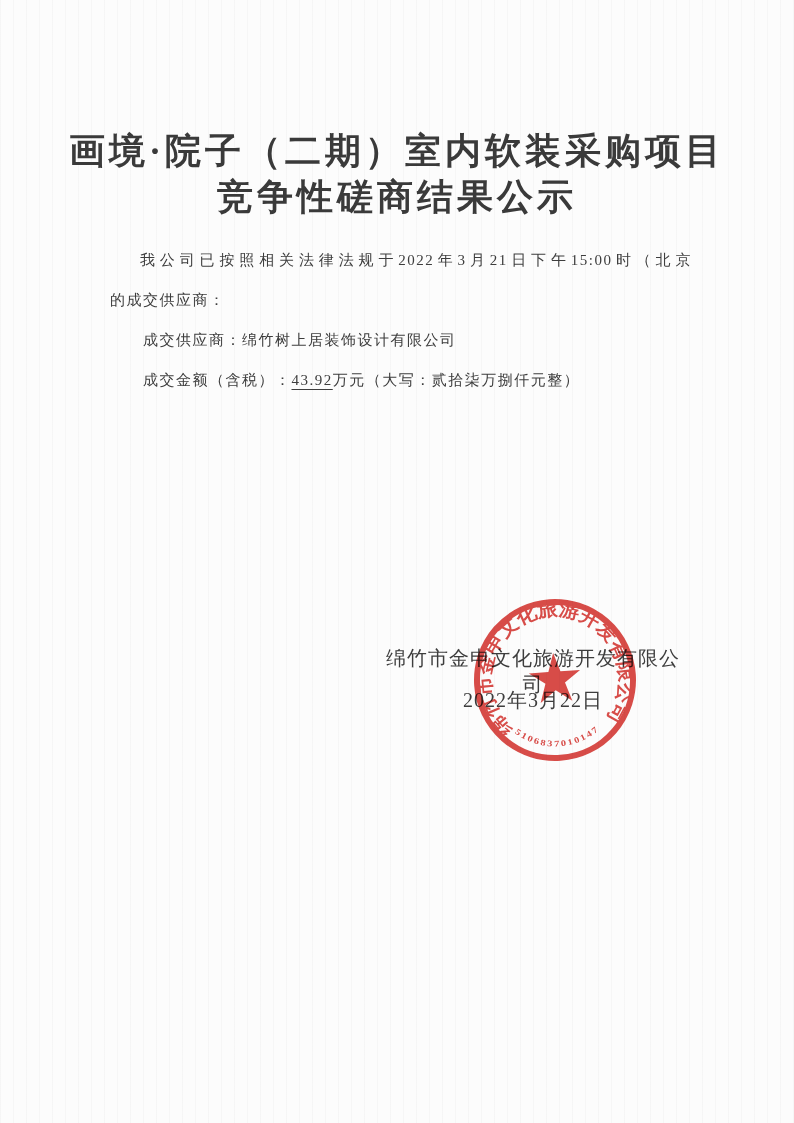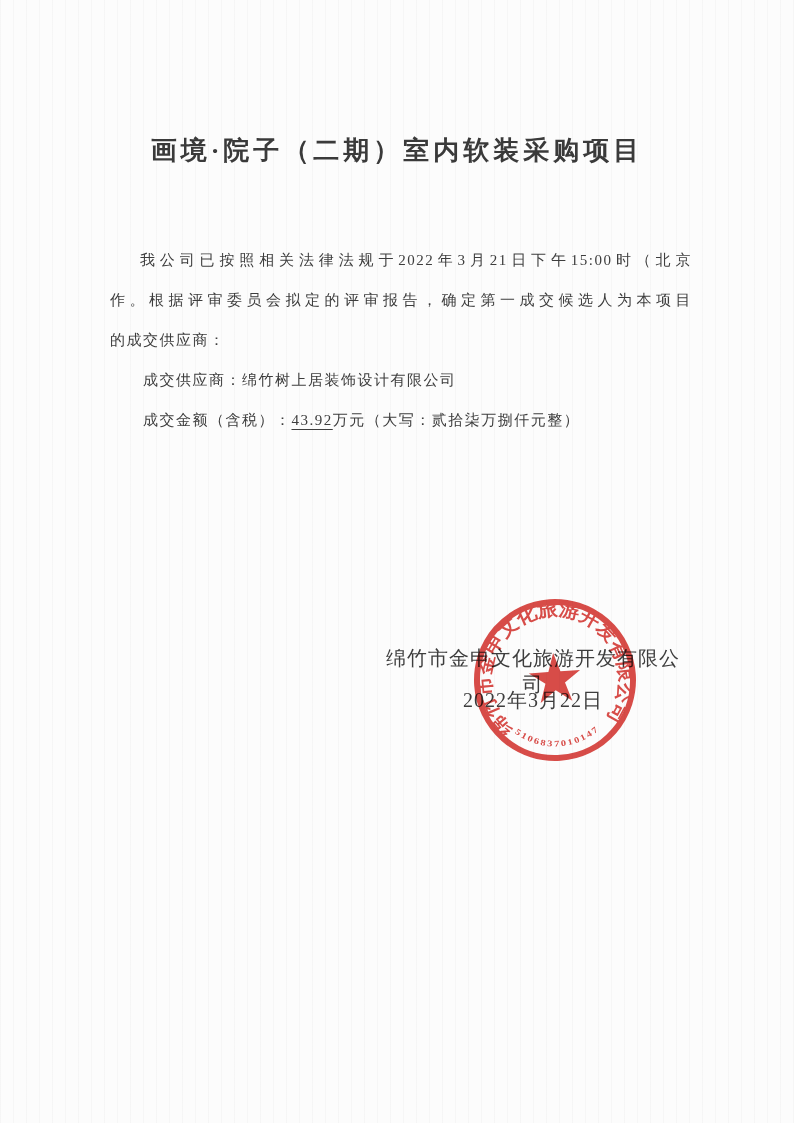--- a/index.html
+++ b/index.html
@@ -8,21 +8,21 @@
     width:794px;height:1123px;
     margin:0 auto;
     background-color:#fcfcfc;
     background-image:repeating-linear-gradient(90deg, rgba(130,130,130,0.05) 0 1px, transparent 1px 13px);
     font-family:"Liberation Serif","DejaVu Serif",serif;
     color:#3d3d3d;
     overflow:hidden;
   }
   .title-block{
     position:absolute;top:128px;left:0;right:0;
-    text-align:center;font-weight:bold;font-size:26px;
+    text-align:center;font-weight:bold;font-size:36px;
     letter-spacing:4px;color:#3a3a3a;
   }
   .title-block .t-line{height:46px;line-height:46px;}
   .body-text{
     position:absolute;top:240px;left:110px;width:582px;
     font-size:15px;color:#3d3d3d;
   }
   .line{height:40px;line-height:40px;letter-spacing:1.5px;white-space:nowrap;}
   .line.justify{
     white-space:normal;
@@ -49,25 +49,25 @@
   }
   .seal text{font-family:"Liberation Serif","DejaVu Serif",serif;font-weight:bold;}
 </style>
 </head>
 <body>
 
 <div class="page">
 
   <div class="title-block">
     <div class="t-line">画境·院子（二期）室内软装采购项目</div>
+    <div class="t-line">竞争性磋商结果公示</div>
   </div>
 
   <div class="body-text">
     <div class="line justify first-indent">我公司已按照相关法律法规于2022年3月21日下午15:00时（北京</div>
-    <div class="line justify">作。根据评审委员会拟定的评审报告，确定第一成交候选人为本项目</div>
     <div class="line">的成交供应商：</div>
     <div class="line hang-indent">成交供应商：绵竹树上居装饰设计有限公司</div>
     <div class="line hang-indent">
       <span>成交金额（含税）：</span><span class="u-val">43.92</span><span>万元（大写：贰拾柒万捌仟元整）</span>
     </div>
   </div>
 
   <div class="signature">
     <div class="company">绵竹市金申文化旅游开发有限公司</div>
     <div class="date">2022年3月22日</div>

